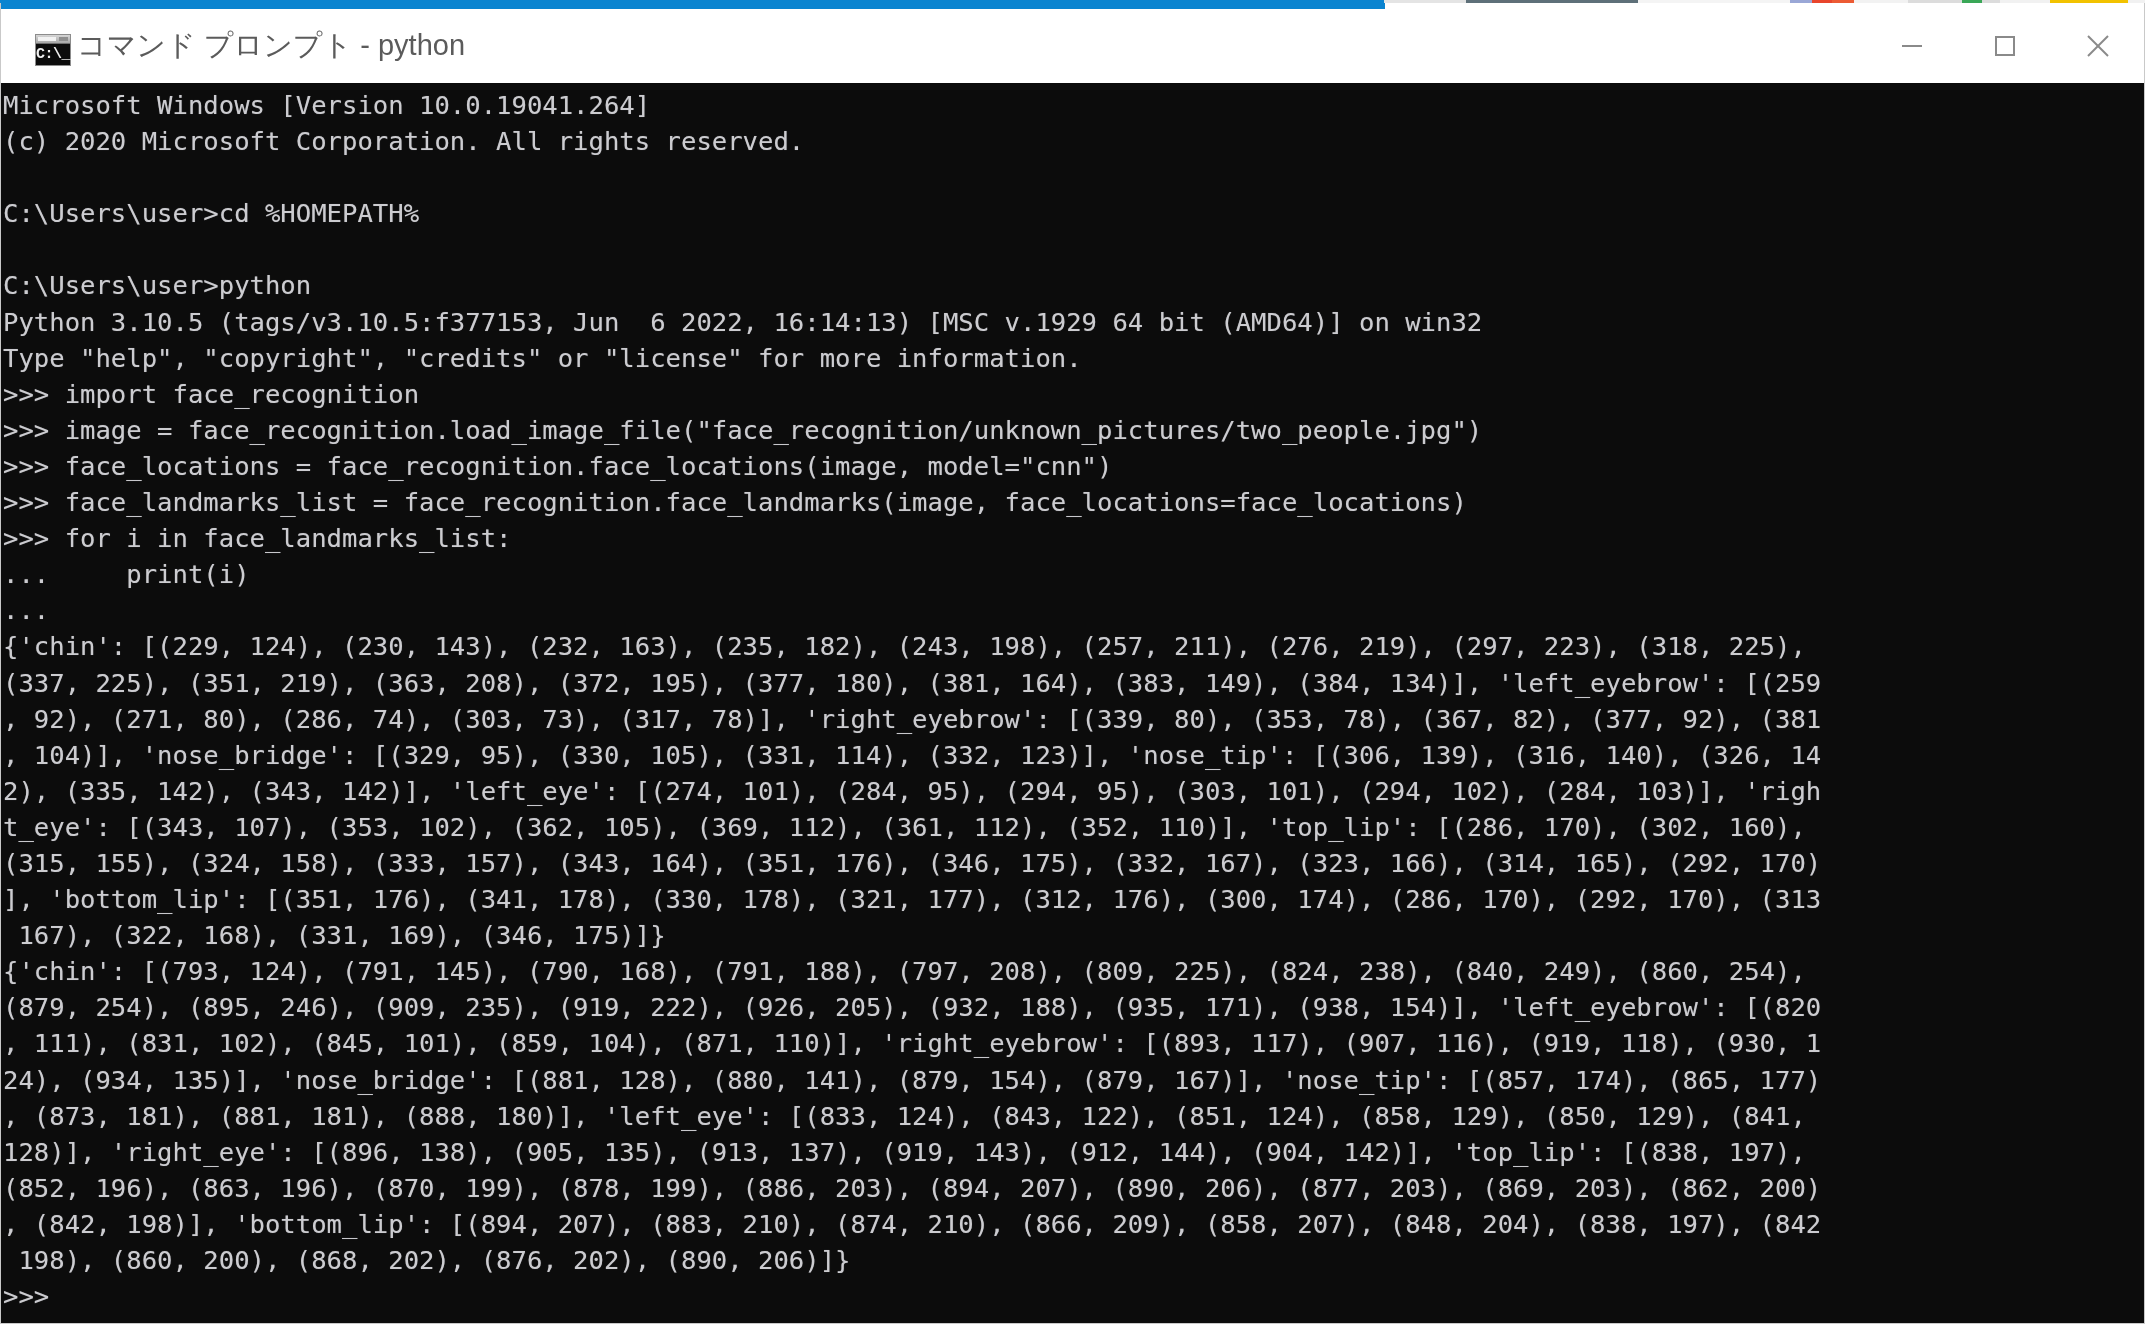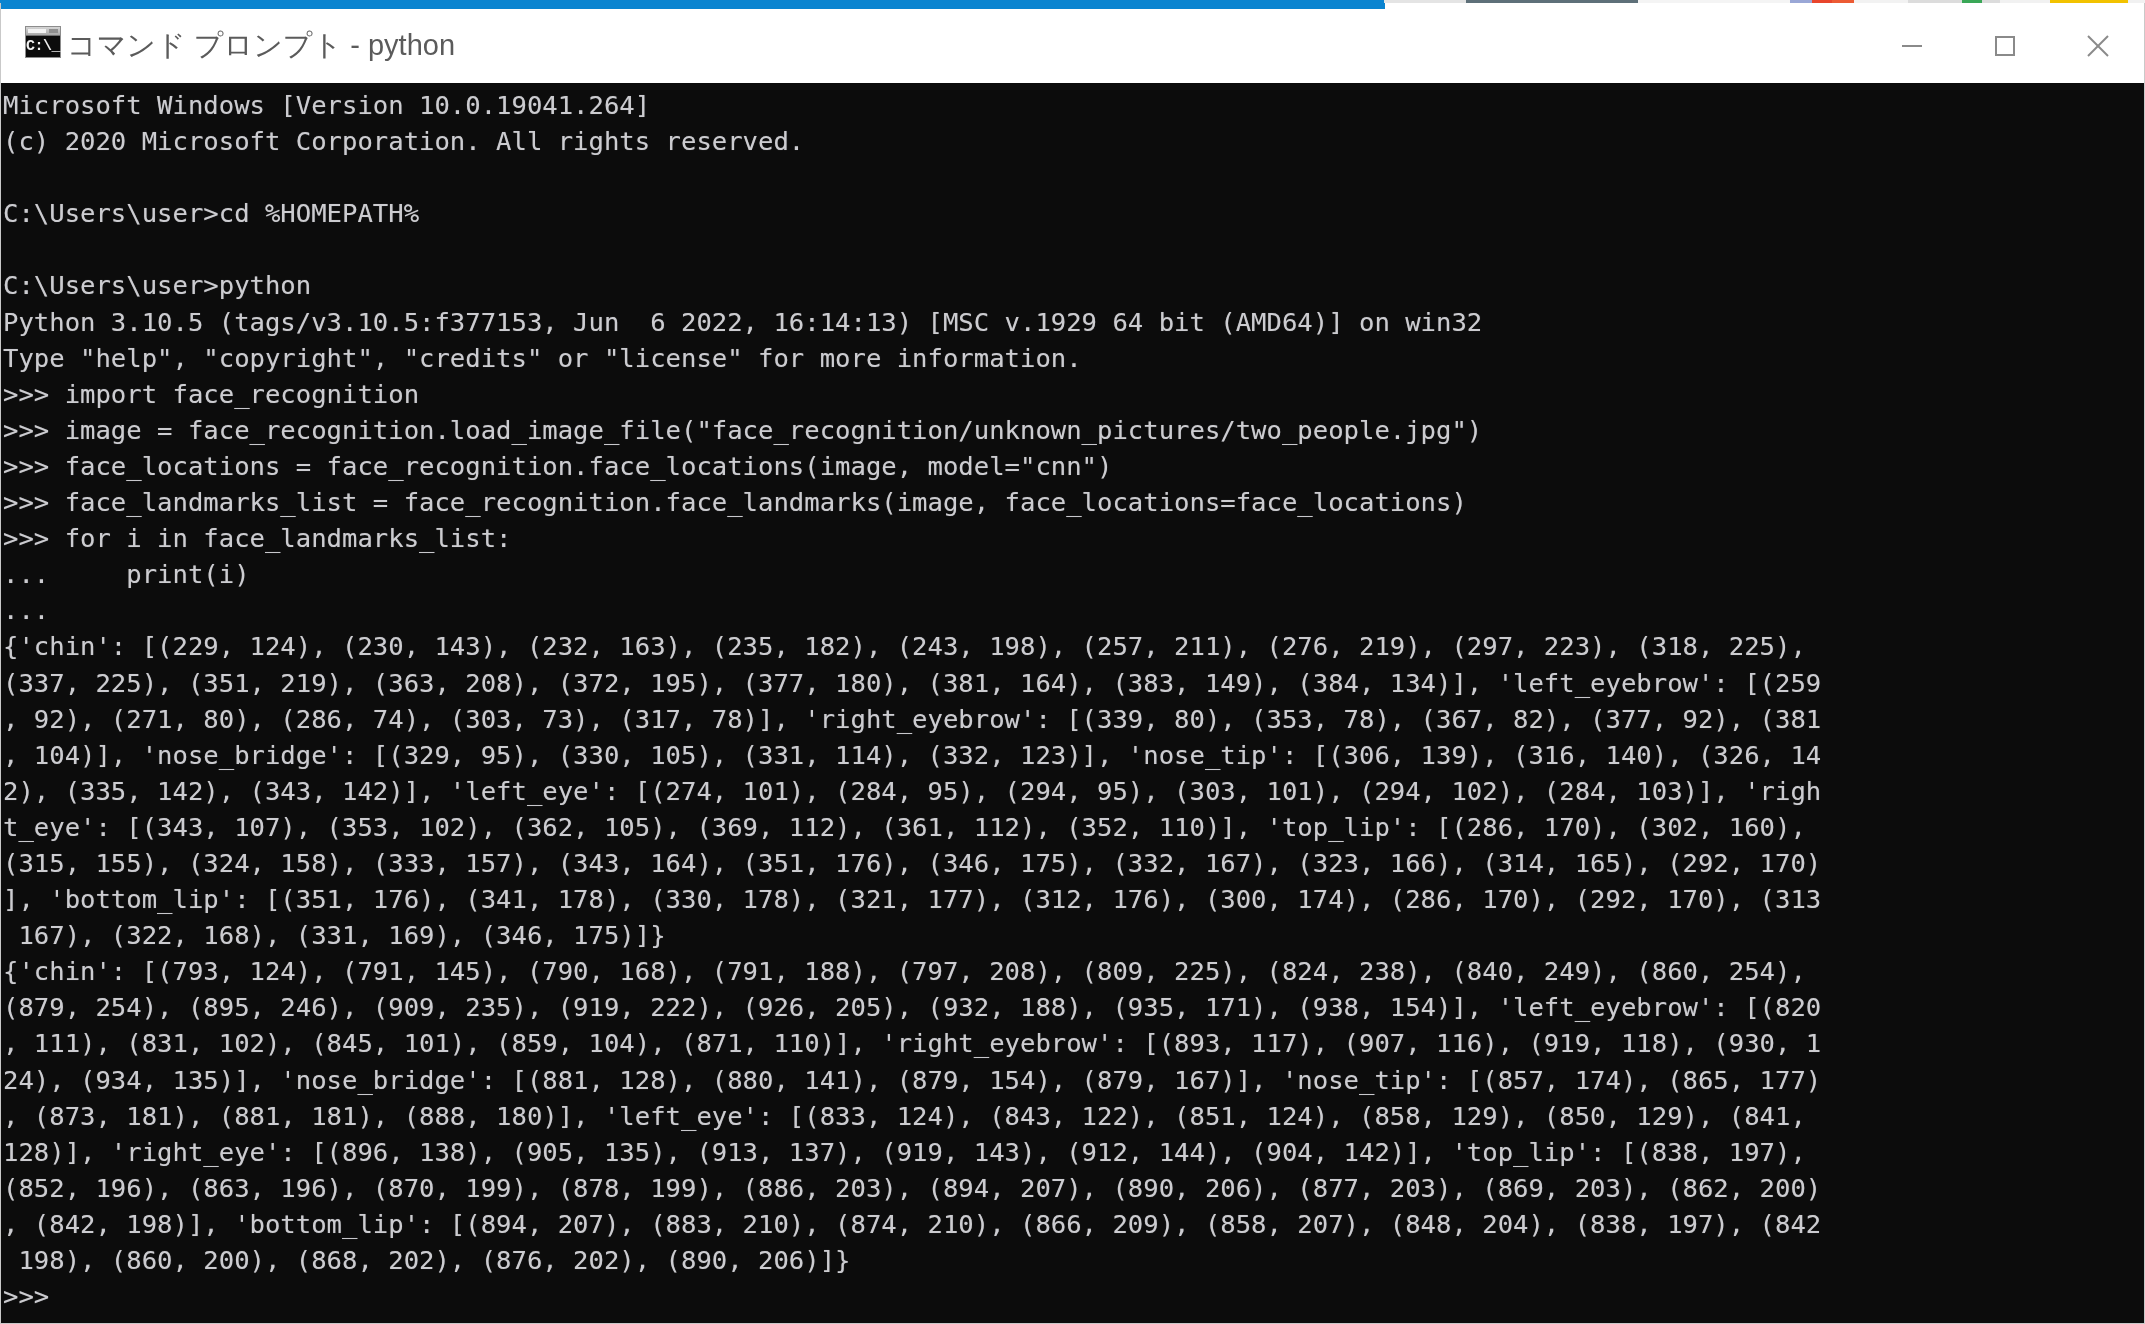--- a/index.html
+++ b/index.html
@@ -50,22 +50,22 @@
     position: absolute;
     top: 6px; left: 0;
     width: 2143px;
     height: 74px;
     background: #ffffff;
     display: flex;
     align-items: center;
   }
   .title-left {
     display: flex;
-    align-items: flex-start;
-    padding-left: 24px;
+    align-items: flex-end;
+    padding-left: 34px;
     flex: 1 1 auto;
     min-width: 0;
   }
 
   
   .cmd-icon {
     position: relative;
     width: 36px; height: 32px;
     flex: 0 0 auto;
     background: #0c0c0c;

